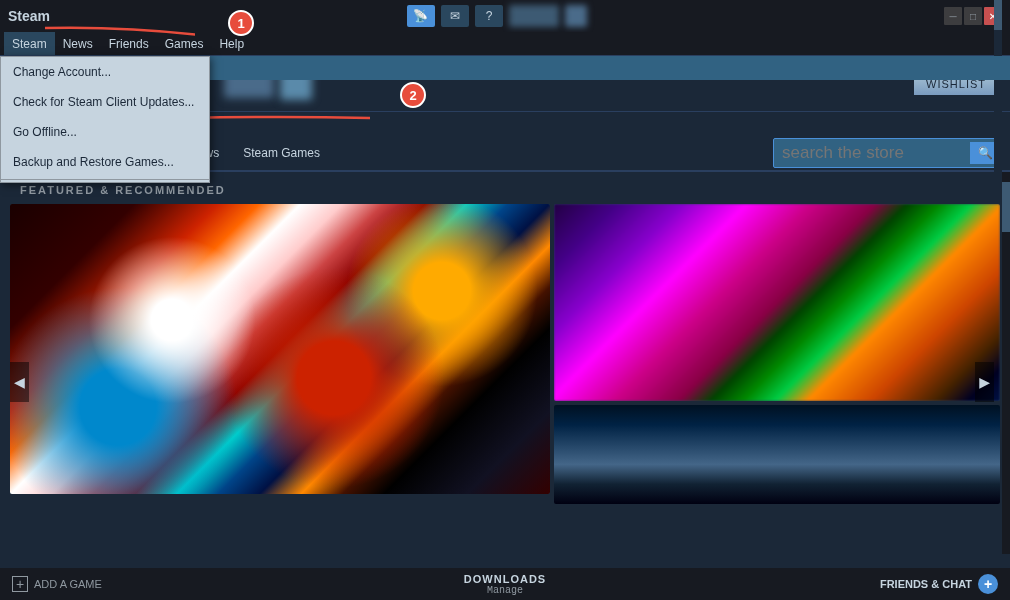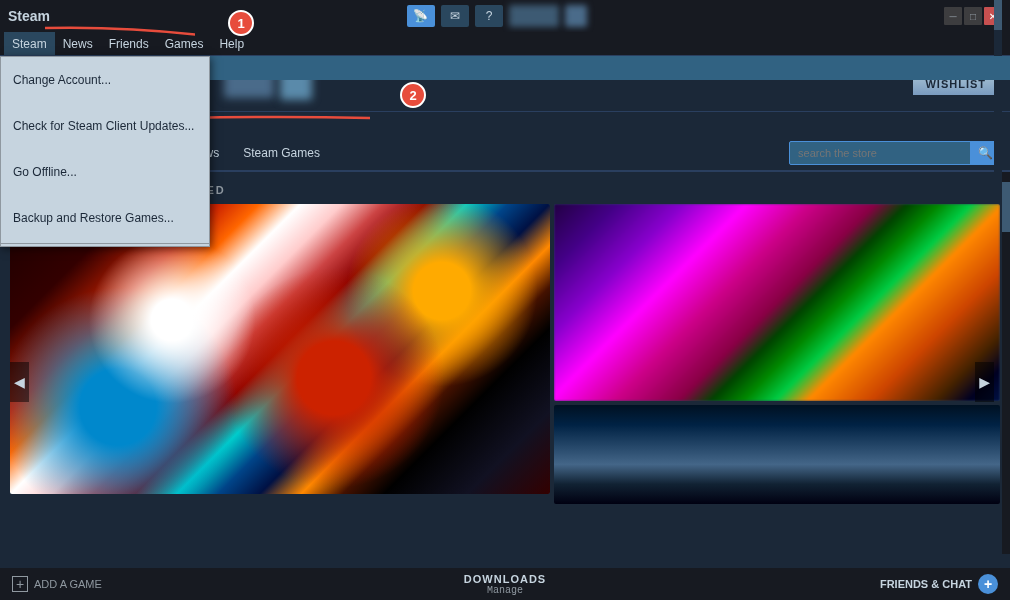--- a/index.html
+++ b/index.html
@@ -98,21 +98,21 @@
       position: absolute;
       top: 56px;
       left: 0;
       background: #c6d4df;
       width: 210px;
       z-index: 1000;
       border: 1px solid #8f98a0;
       box-shadow: 2px 2px 8px rgba(0,0,0,0.5);
     }
     .dropdown-item {
-      padding: 16px 12px;
+      padding: 8px 12px;
       font-size: 12px;
       color: #1b2838;
       cursor: pointer;
       display: flex;
       align-items: center;
     }
     .dropdown-divider {
       height: 1px;
       background: #8f98a0;
       margin: 2px 0;
@@ -124,21 +124,21 @@
       background: #1b2838;
       display: flex;
       align-items: center;
       padding: 0 12px;
       border-bottom: 1px solid #2a3f5f;
     }
     .wishlist-btn {
       background: linear-gradient(to bottom, #a8c3d4, #7a9bbf);
       color: #1b2838;
       font-size: 11px;
-      font-weight: bold;
+      font-weight: normal;
       padding: 5px 12px;
       border: none;
       cursor: pointer;
       letter-spacing: 1px;
       margin-left: auto;
     }
 
     
     .store-nav {
       height: 36px;
@@ -169,23 +169,23 @@
       align-items: center;
       background: #316282;
       border: 1px solid #4a90d9;
       border-radius: 2px;
       overflow: hidden;
     }
     .store-search input {
       background: transparent;
       border: none;
       color: #8f98a0;
-      font-size: 11px;
+      font-size: 17px;
       padding: 4px 8px;
-      width: 180px;
+      width: 196px;
       outline: none;
     }
     .search-btn {
       background: #4a90d9;
       border: none;
       padding: 4px 8px;
       cursor: pointer;
       color: white;
       font-size: 12px;
     }

